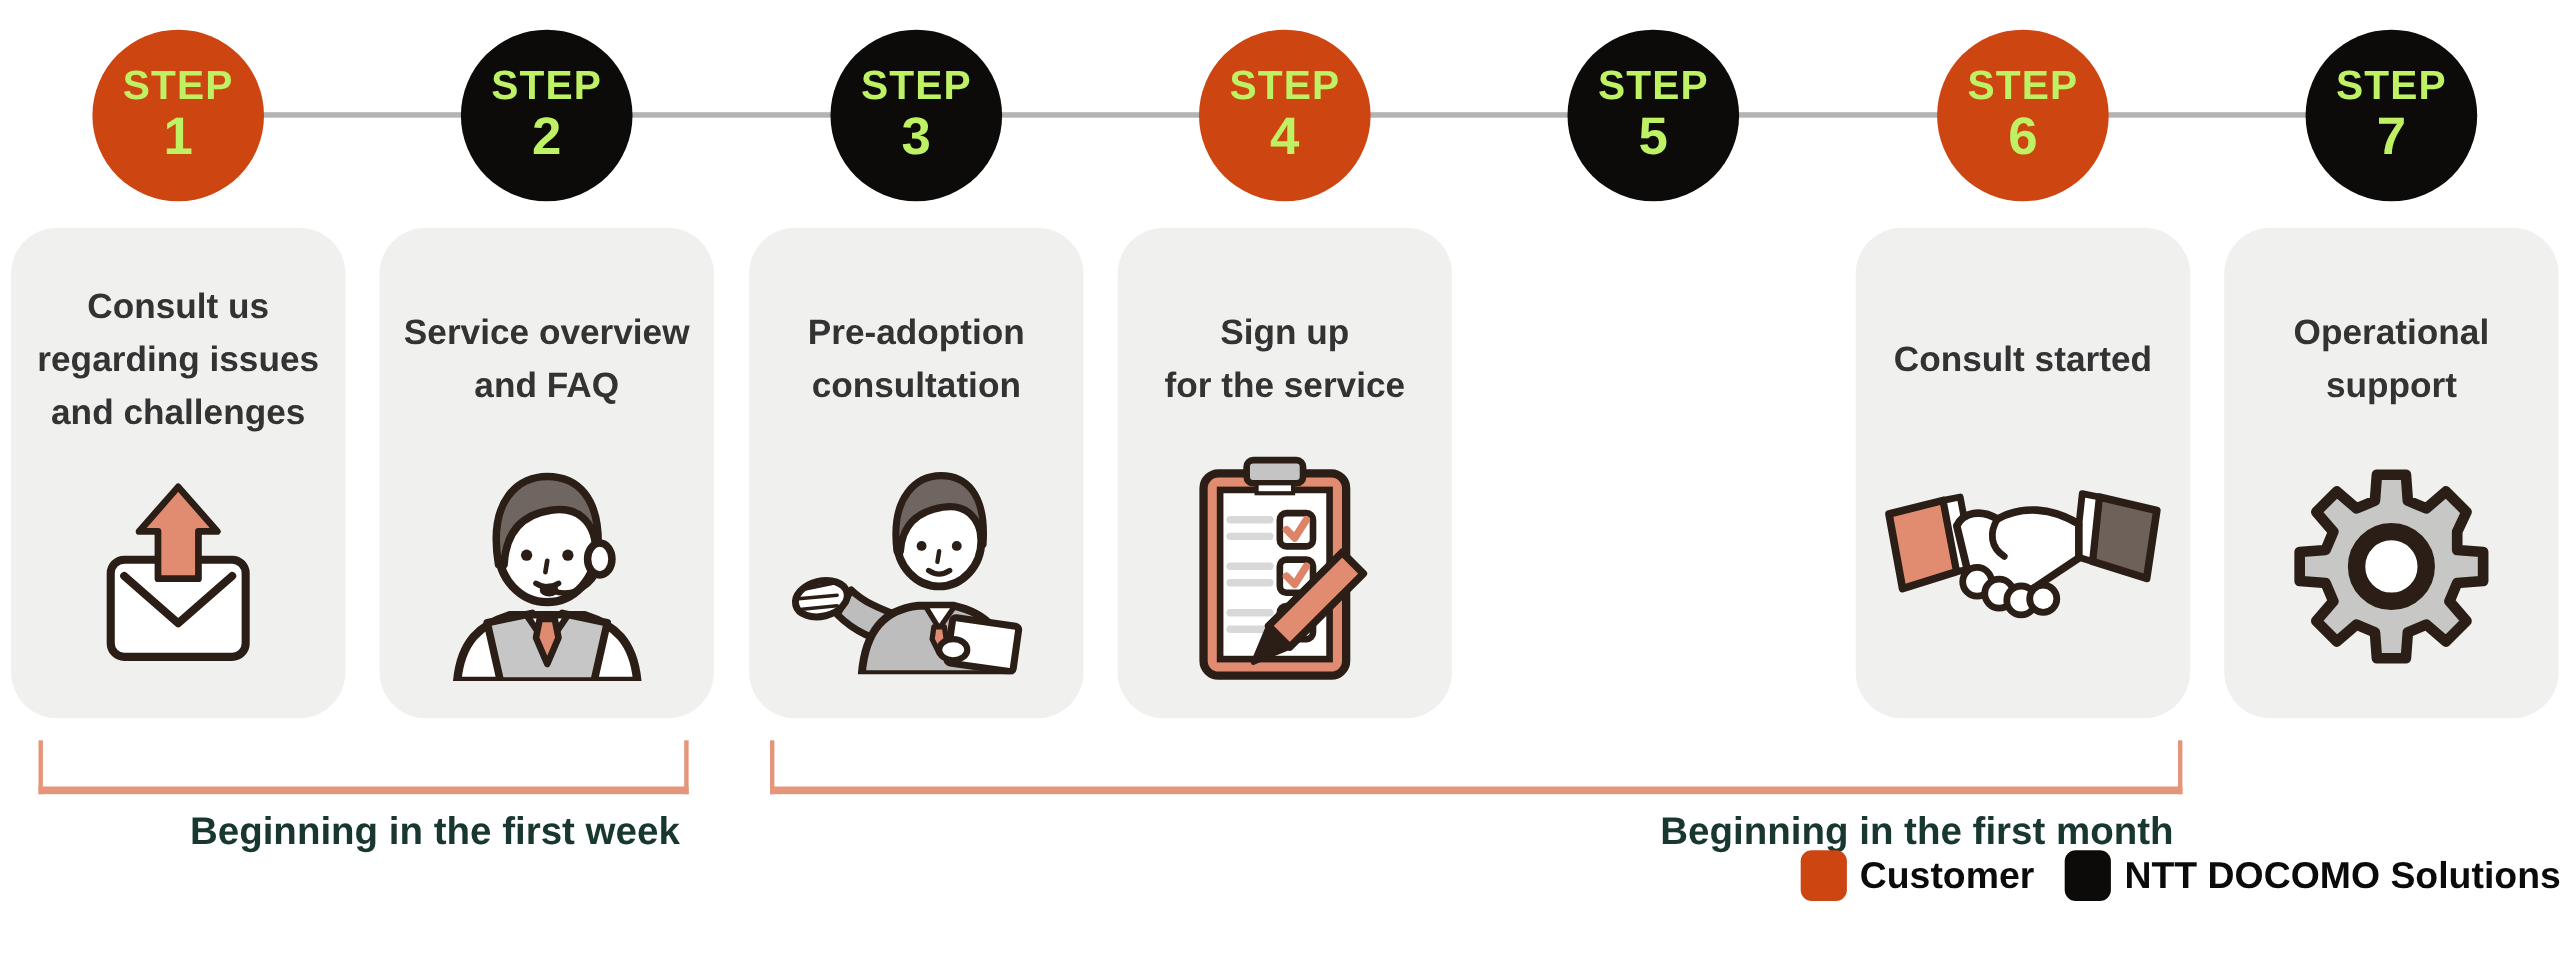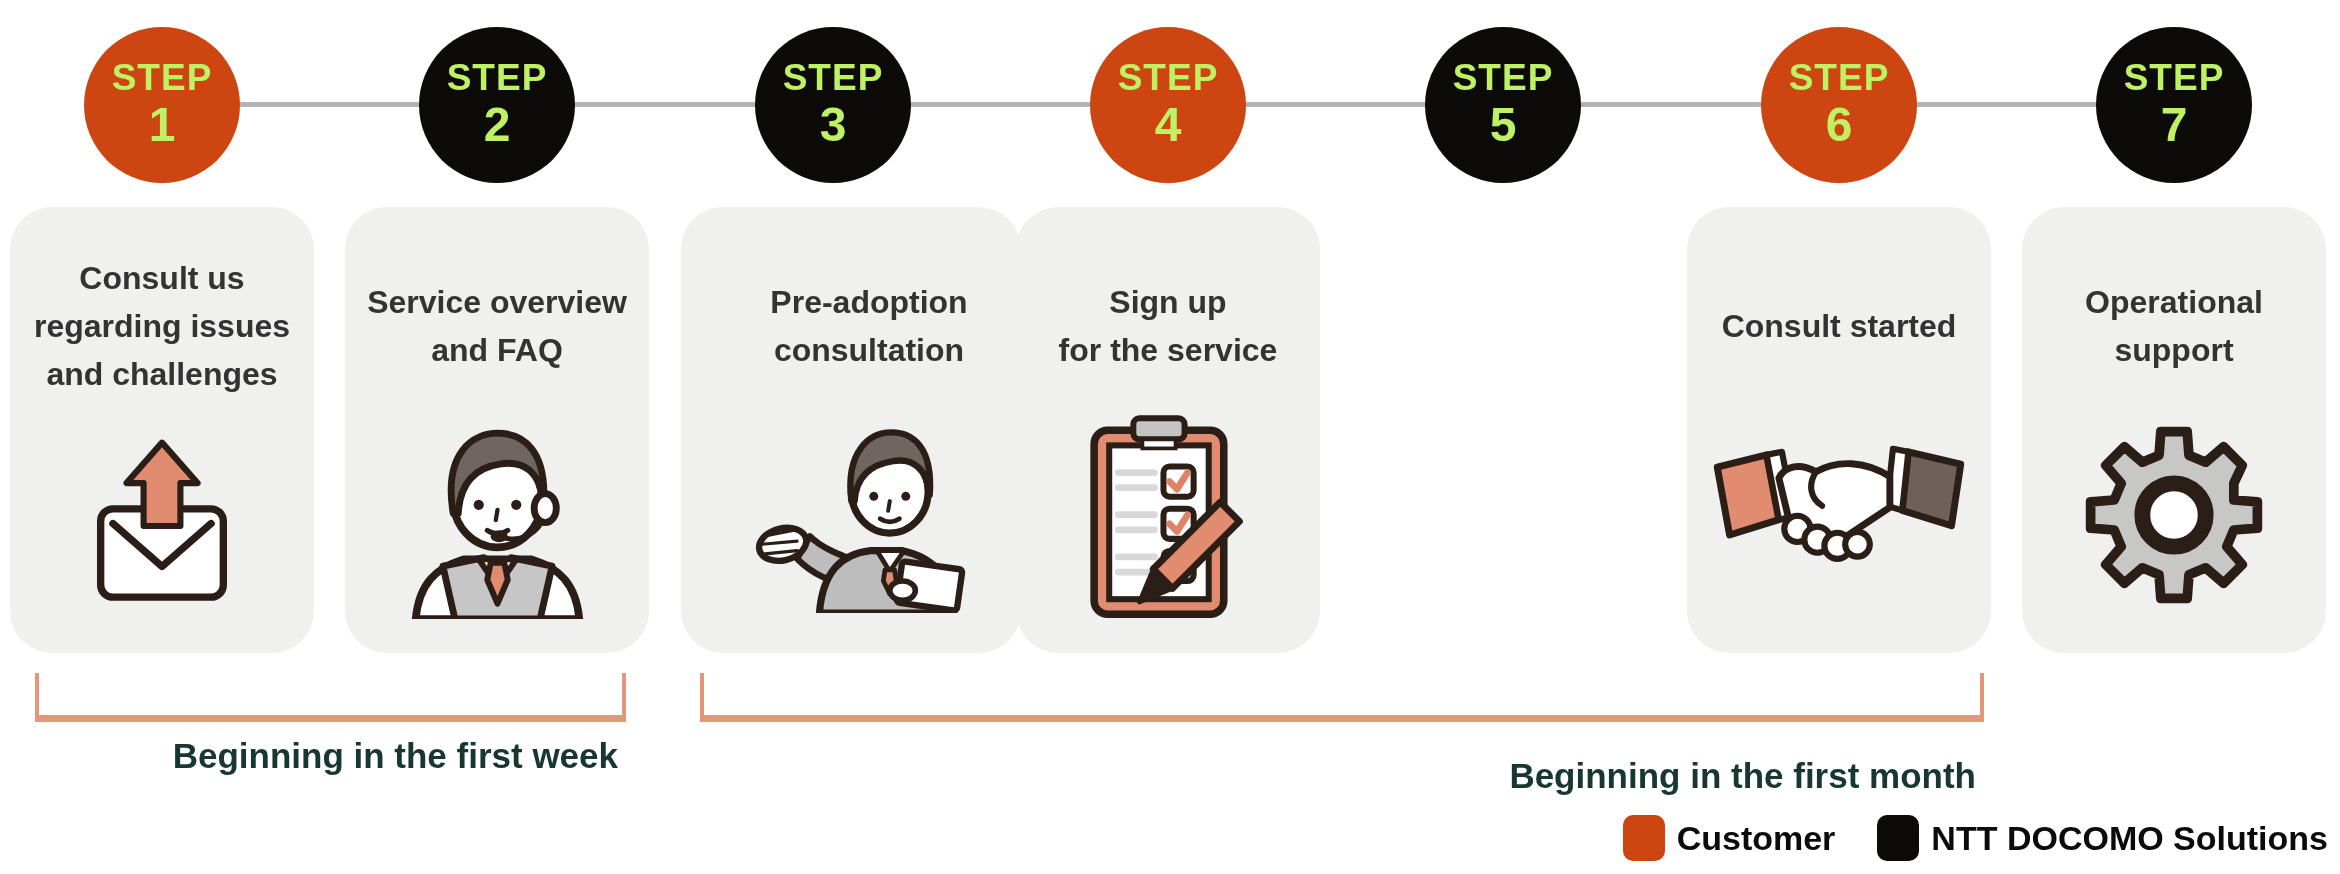--- a/index.html
+++ b/index.html
@@ -32,23 +32,23 @@
   .bracket{
     position:absolute;top:673px;height:42px;
     border-left:4px solid #e5967a;border-right:4px solid #e5967a;border-bottom:7px solid #e5967a;
   }
   .bracket-1{left:35px;width:583px;}
   .bracket-2{left:700px;width:1276px;}
   .timeline-label{
     position:absolute;top:736px;text-align:right;font-size:35px;font-weight:700;color:#193731;
   }
   .timeline-label-1{left:35px;width:583px;}
-  .timeline-label-2{left:700px;width:1276px;margin-top:20px;}
-  
-  .legend{position:absolute;top:815px;right:12px;display:flex;align-items:flex-start;gap:42px;}
+  .timeline-label-2{left:700px;width:1276px;}
+  
+  .legend{position:absolute;top:773px;right:12px;display:flex;align-items:flex-start;gap:28px;}
   .legend-item{display:flex;align-items:center;gap:12px;}
   .legend-swatch{width:42px;height:46px;border-radius:10px;}
   .legend-text{font-size:34px;font-weight:700;color:#0b0b0b;white-space:nowrap;}
   svg{display:block;}
 </style>
 </head>
 <body>
 
 <div class="stage">
 
@@ -111,21 +111,21 @@
         <circle cx="71" cy="55" r="3" fill="#2b1e16"></circle>
         <path d="M60,58 L59,64" stroke="#2b1e16" stroke-width="2.5" stroke-linecap="round"></path>
         <path d="M54,70 Q60,74 66,70" fill="none" stroke="#2b1e16" stroke-width="3" stroke-linecap="round"></path>
         <ellipse cx="88" cy="57" rx="6.5" ry="8.5" fill="#ffffff" stroke="#2b1e16" stroke-width="4"></ellipse>
         <path d="M86,65 C81,74 71,77 63,74" fill="none" stroke="#2b1e16" stroke-width="3" stroke-linecap="round"></path>
         <ellipse cx="61" cy="73.5" rx="5" ry="3.5" fill="#2b1e16"></ellipse>
       </svg>
     </div>
   </div>
 
-  <div class="card" style="left:681px;padding-left:36px;">
+  <div class="card" style="left:681px;">
     <div class="card-title">Pre-adoption
 consultation</div>
     <div class="card-icon">
       <svg width="240" height="195" viewBox="0 0 150 122">
         <path d="M30,88 C40,98 52,103 62,104 L68,90 C58,86 46,82 38,74 Z" fill="#bdbdbd" stroke="#2b1e16" stroke-width="4" stroke-linejoin="round"></path>
         <ellipse cx="21" cy="79" rx="15" ry="10" fill="#ffffff" stroke="#2b1e16" stroke-width="4" transform="rotate(-14 21 79)"></ellipse>
         <path d="M9,74 L29,70 M8,79 L30,77 M10,85 L30,83" stroke="#2b1e16" stroke-width="2" stroke-linecap="round"></path>
         <path d="M44,122 C46,96 58,85 76,83 L96,83 C114,87 126,97 128,122 Z" fill="#bdbdbd" stroke="#2b1e16" stroke-width="4.5" stroke-linejoin="round"></path>
         <path d="M80,83 L88,96 L97,83 Z" fill="#ffffff" stroke="#2b1e16" stroke-width="3" stroke-linejoin="round"></path>
         <path d="M85,95 L91,95 L92,102 L88,110 L84,102 Z" fill="#de8b70" stroke="#2b1e16" stroke-width="3" stroke-linejoin="round"></path>

